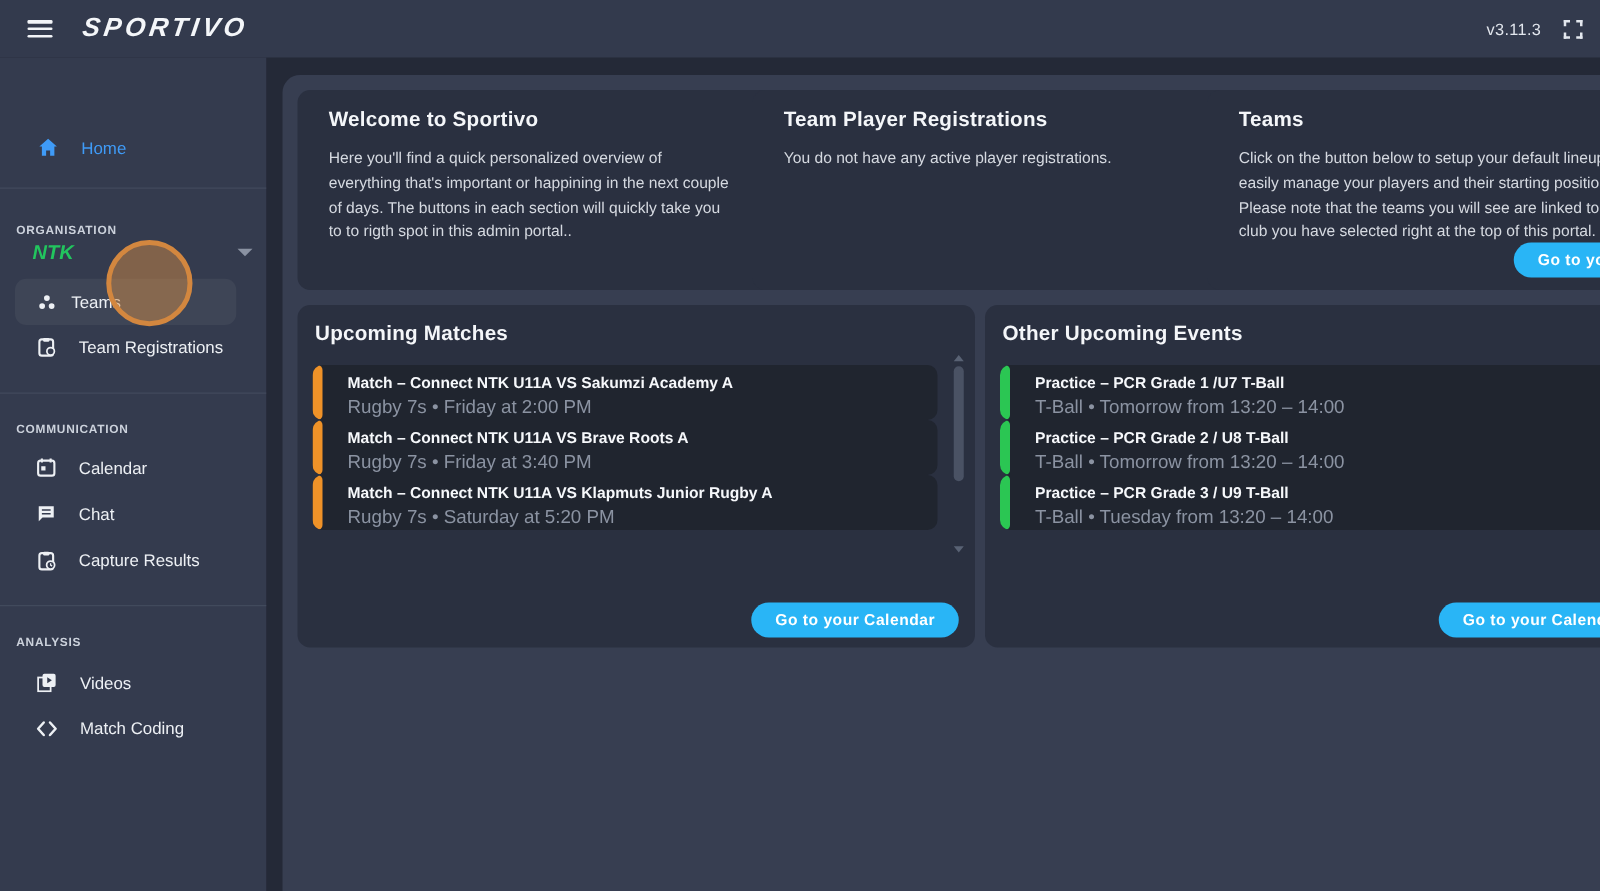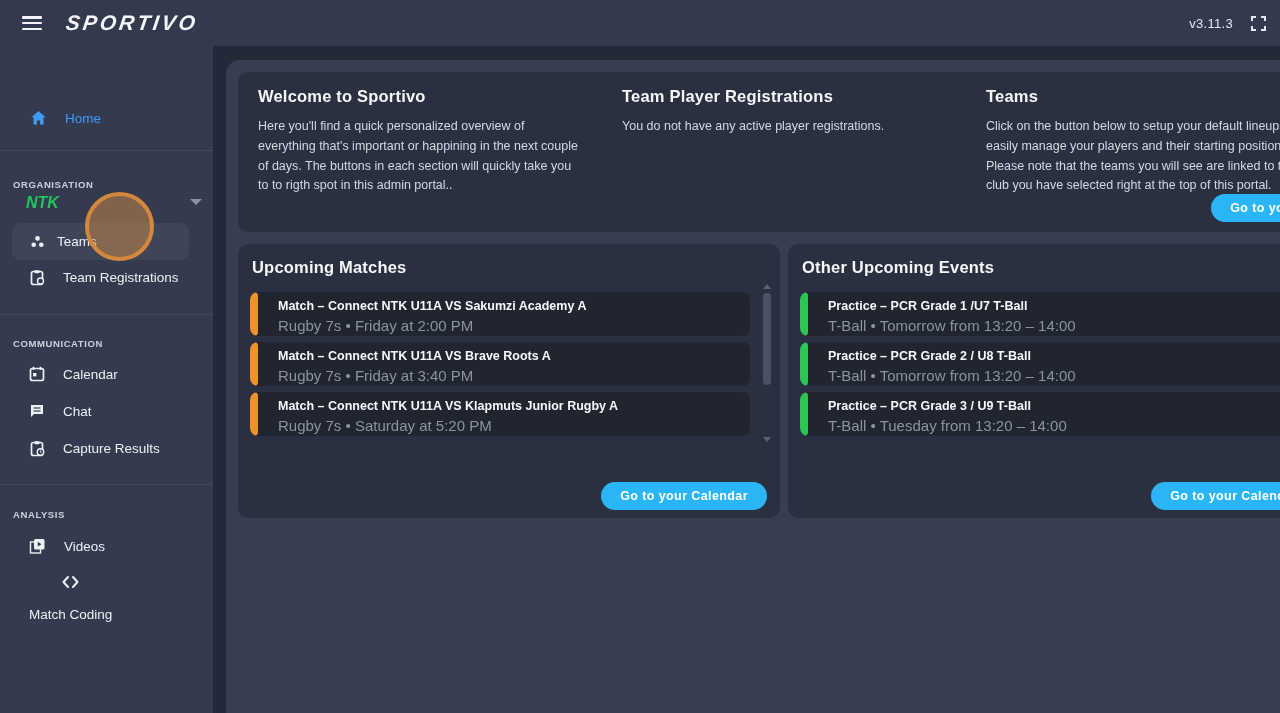--- a/index.html
+++ b/index.html
@@ -55,27 +55,27 @@
   
   .main-panel {
     position:absolute; left:226px; top:60px; width:1104px; height:653px;
     background:#373e51; border-top-left-radius:14px; z-index:5;
   }
   .card {
     position:absolute; background:#2a3040; border-radius:10px;
   }
   .card-title { font-size:16.5px; font-weight:600; color:#f4f6f9; letter-spacing:.2px; }
   .card-body { font-size:12.5px; line-height:1.58; color:#d5d9e0; margin-top:11px; }
-  .card.small { width:407px; height:160px; padding:15px 20px; }
+  .card.small { width:407px; height:160px; padding:15px 25px; }
   .card.wide { width:542px; height:274px; padding:14px 0 0 0; }
   .card.wide .card-title { padding-left:14px; }
 
   .list { position:absolute; left:12px; top:48px; }
   .evt-item {
-    position:relative; height:44px; margin-bottom:6px; background:#20252f;
+    position:relative; height:44px; margin-bottom:0; background:#20252f;
     border-radius:8px; padding:7px 10px 4px 28px; cursor:pointer; overflow:hidden;
   }
   .evt-item .bar { position:absolute; left:0; top:0; bottom:0; width:8px; border-radius:6px; }
   .bar.orange { background:#ef9228; }
   .bar.green { background:#2bc653; }
   .evt-title { font-size:12.5px; font-weight:700; color:#f6f8fb; white-space:nowrap; }
   .evt-sub { font-size:15px; font-weight:500; color:#8b93a2; margin-top:4px; white-space:nowrap; }
   .matches .evt-item { width:500px; }
   .events .evt-item { width:518px; }
 
@@ -188,21 +188,21 @@
 
   <div class="side-row" style="left:29px; top:492px;">
     <svg width="17" height="16" viewBox="0 0 16 16">
       <rect x="1" y="4" width="10" height="11" fill="none" stroke="#edf0f4" stroke-width="1.4"></rect>
       <rect x="4.5" y="1" width="10.5" height="10.5" rx="1.5" fill="#edf0f4"></rect>
       <path d="M8.3 3.8 L12 6.2 L8.3 8.6 Z" fill="#343b4e"></path>
     </svg>
     <span>Videos</span>
   </div>
 
-  <div class="side-row" style="left:29px; top:529px;flex-direction:column;">
+  <div class="side-row" style="left:29px; top:529px;">
     <svg width="17" height="14" viewBox="0 0 17 14">
       <path d="M6 2 L1.5 7 L6 12" fill="none" stroke="#edf0f4" stroke-width="2" stroke-linecap="round" stroke-linejoin="round"></path>
       <path d="M11 2 L15.5 7 L11 12" fill="none" stroke="#edf0f4" stroke-width="2" stroke-linecap="round" stroke-linejoin="round"></path>
     </svg>
     <span>Match Coding</span>
   </div>
 
   <div class="click-circle"></div>
 </div>
 

